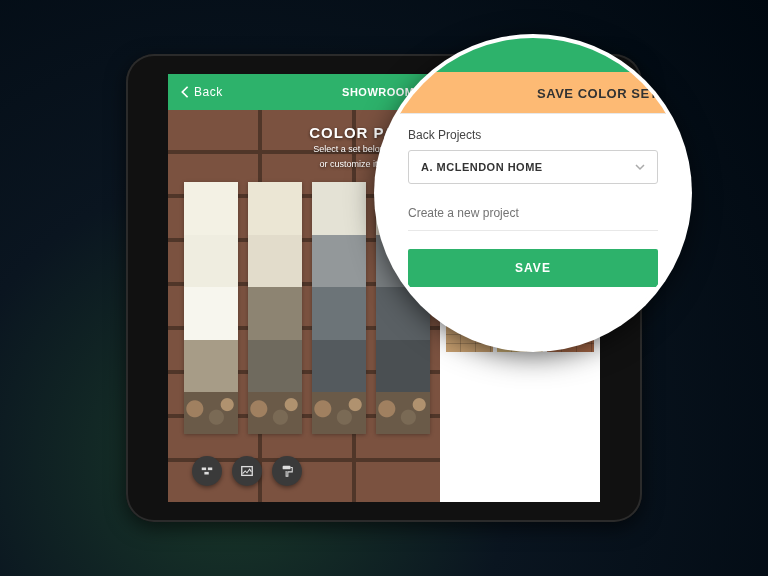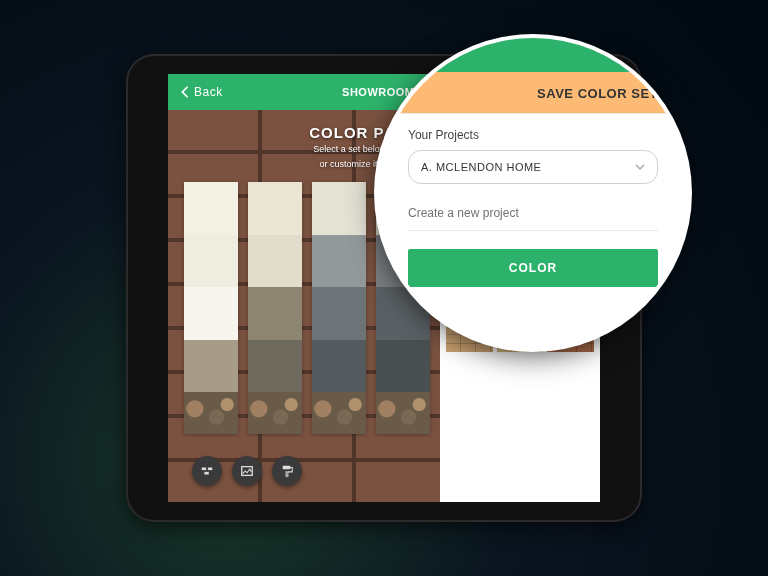--- a/index.html
+++ b/index.html
@@ -96,22 +96,22 @@
   .bubble-top .save-icon svg { fill:#fff; stroke:none; }
   .bub-title-bar {
     background:#fdba74; padding:14px 30px 12px 30px;
     font-size:13px; font-weight:700; letter-spacing:.5px; color:#333;
     border-bottom:1px solid #e8e8e8;
     text-align:right;
   }
   .bub-body { padding:14px 30px 0 30px; }
   .bub-label { font-size:12px; color:#444; margin-bottom:8px; }
   .bub-select {
-    border:1px solid #d0d0d0; border-radius:13px; padding:10px 12px;
-    font-size:11px; font-weight:400; letter-spacing:.5px; color:#333;
+    border:1px solid #d0d0d0; border-radius:3px; padding:10px 12px;
+    font-size:11px; font-weight:700; letter-spacing:.5px; color:#333;
     display:flex; justify-content:space-between; align-items:center; cursor:pointer;
     margin-bottom:22px;
   }
   .bub-select svg { width:10px; height:8px; fill:none; stroke:#aaa; stroke-width:1.5; }
   .bub-create {
     font-size:12px; color:#737373; padding-bottom:10px; border-bottom:1px solid #e8e8e8;
     margin-bottom:18px;
   }
   .bub-save {
     background:#2db26b; color:#fff; text-align:center; padding:12px 0;
@@ -228,23 +228,23 @@
           <path d="M2 2h10l2 2v10H2z" fill="#fff"></path>
           <rect x="4" y="2" width="6" height="4" fill="#2db26b"></rect>
           <rect x="5" y="9" width="6" height="5" fill="#2db26b"></rect>
         </svg></span>
     <span><svg viewBox="0 0 16 16">
           <path d="M2 4h12M2 8h12M2 12h12"></path>
         </svg></span>
   </div>
   <div class="bub-title-bar">SAVE COLOR SET</div>
   <div class="bub-body">
-    <div class="bub-label">Your Projects</div>
+    <div class="bub-label">Back Projects</div>
     <div class="bub-select">
       <span>A. MCLENDON HOME</span>
       <svg viewBox="0 0 10 8">
           <path d="M1 2l4 4 4-4"></path>
         </svg>
     </div>
     <div class="bub-create">Create a new project</div>
-    <div class="bub-save">COLOR</div>
+    <div class="bub-save">SAVE</div>
   </div>
 </div>
 
 </body></html>

